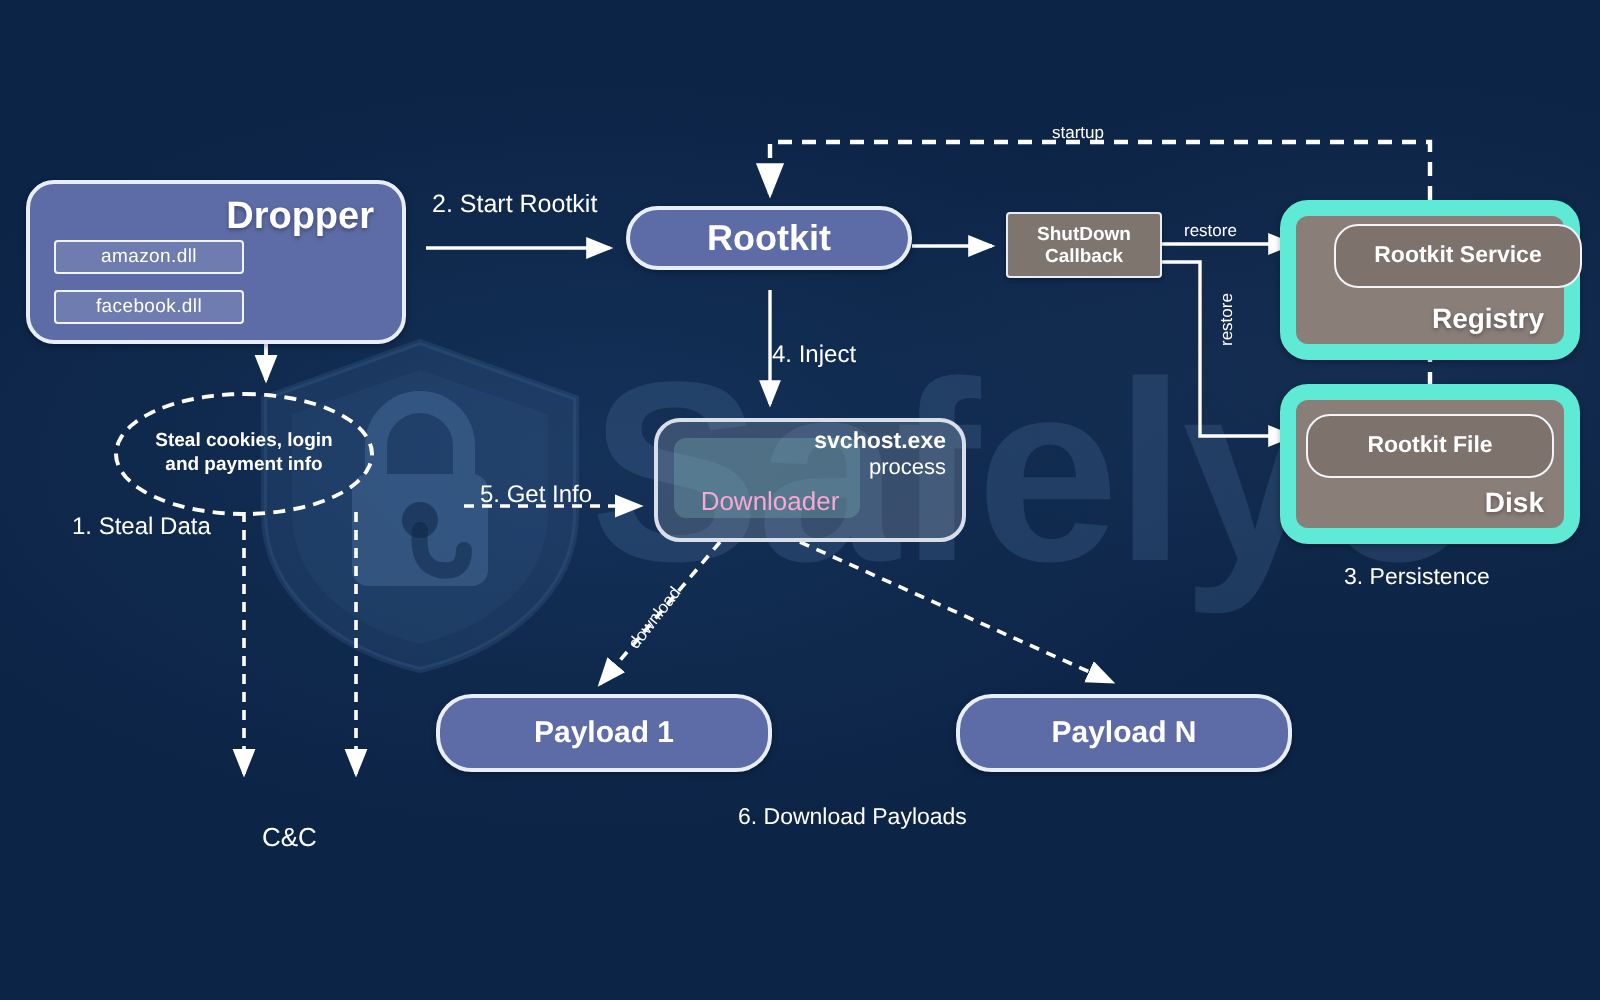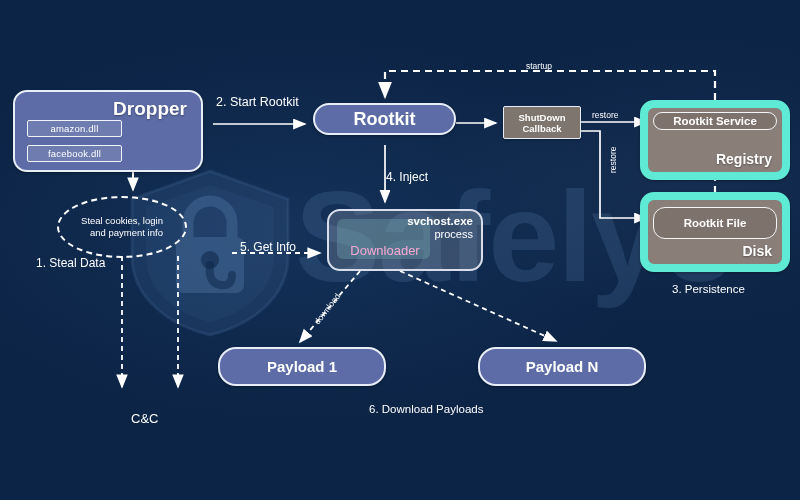--- a/index.html
+++ b/index.html
@@ -147,21 +147,21 @@
     border: 1.5px solid #f2f5fa;
     border-radius: 12px;
     background: #7e726d;
     color: #fff;
     font-size: 11.5px;
     font-weight: 700;
     display: flex;
     align-items: center;
     justify-content: center;
   }
-  #rk-service { left: 653px; top: 112px; width: 124px; height: 18px; }
+  #rk-service { left: 667px; top: 112px; width: 124px; height: 32px; }
   #rk-file    { left: 653px; top: 207px; width: 124px; height: 32px; }
 
   
   #svchost {
     left: 327px; top: 209px;
     width: 156px; height: 62px;
     border: 2px solid #d8dfeb;
     border-radius: 13px;
     background: rgba(150,160,175,0.30);
     align-items: flex-start;
@@ -199,26 +199,27 @@
   
   #steal-ellipse {
     position: absolute;
     left: 57px; top: 196px;
     width: 130px; height: 62px;
     border: 2px dashed #ffffff;
     border-radius: 50%;
     display: flex;
     align-items: center;
     justify-content: center;
-    text-align: right;
+    text-align: center;
     color: #fff;
     font-size: 9.5px;
     line-height: 12px;
     box-sizing: border-box;
     padding: 0 8px;
+    font-weight: bold;
   }
   
   .tlabel {
     position: absolute;
     color: #ffffff;
     font-size: 11.5px;
     white-space: nowrap;
   }
   .tlabel.small { font-size: 8.5px; }
   #lbl-start-rootkit { left: 216px; top: 95px; font-size: 12.5px; }

